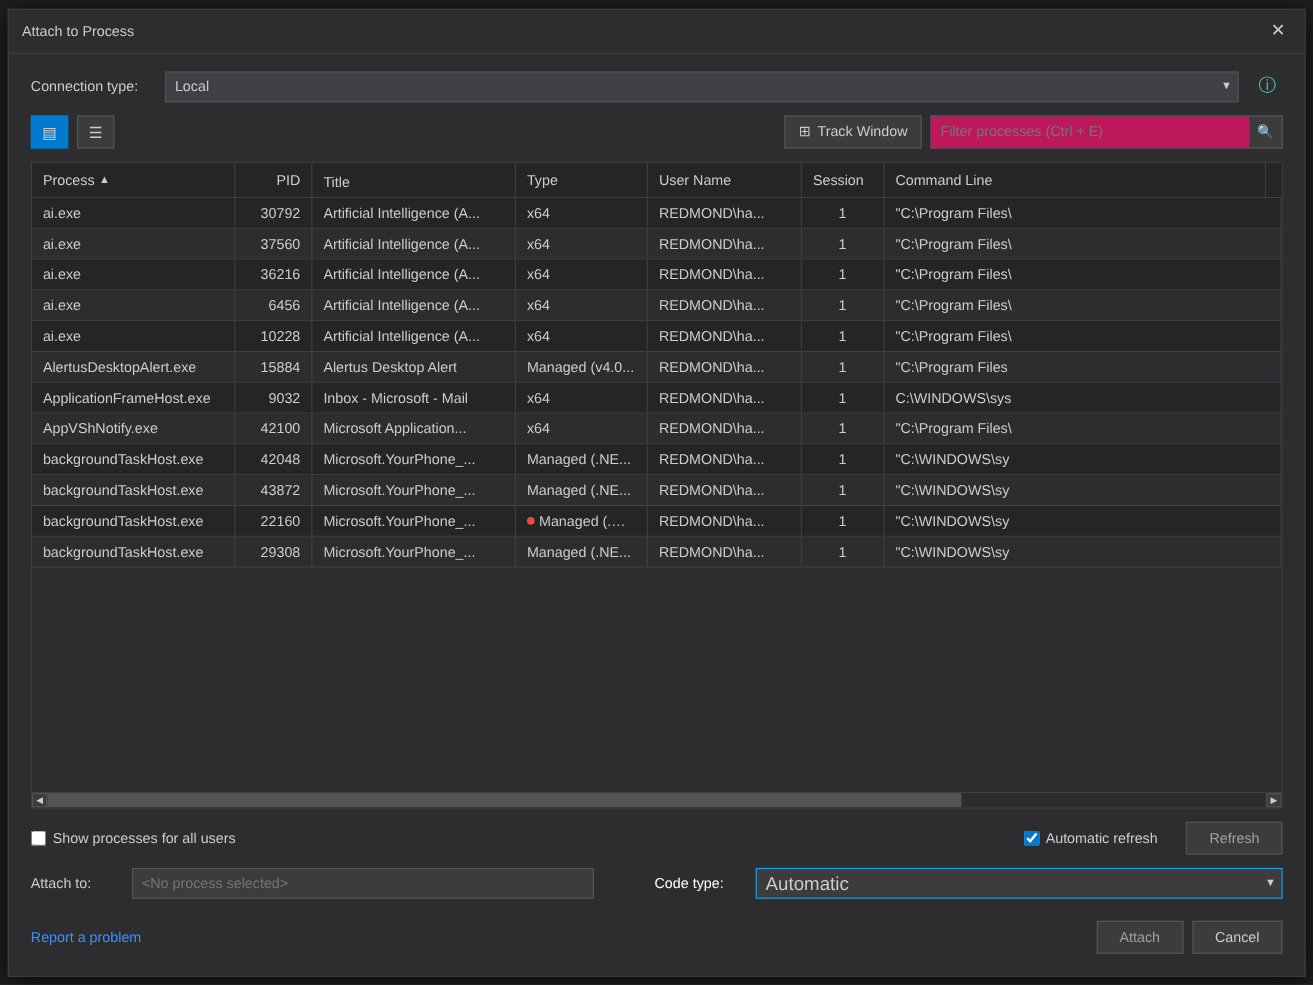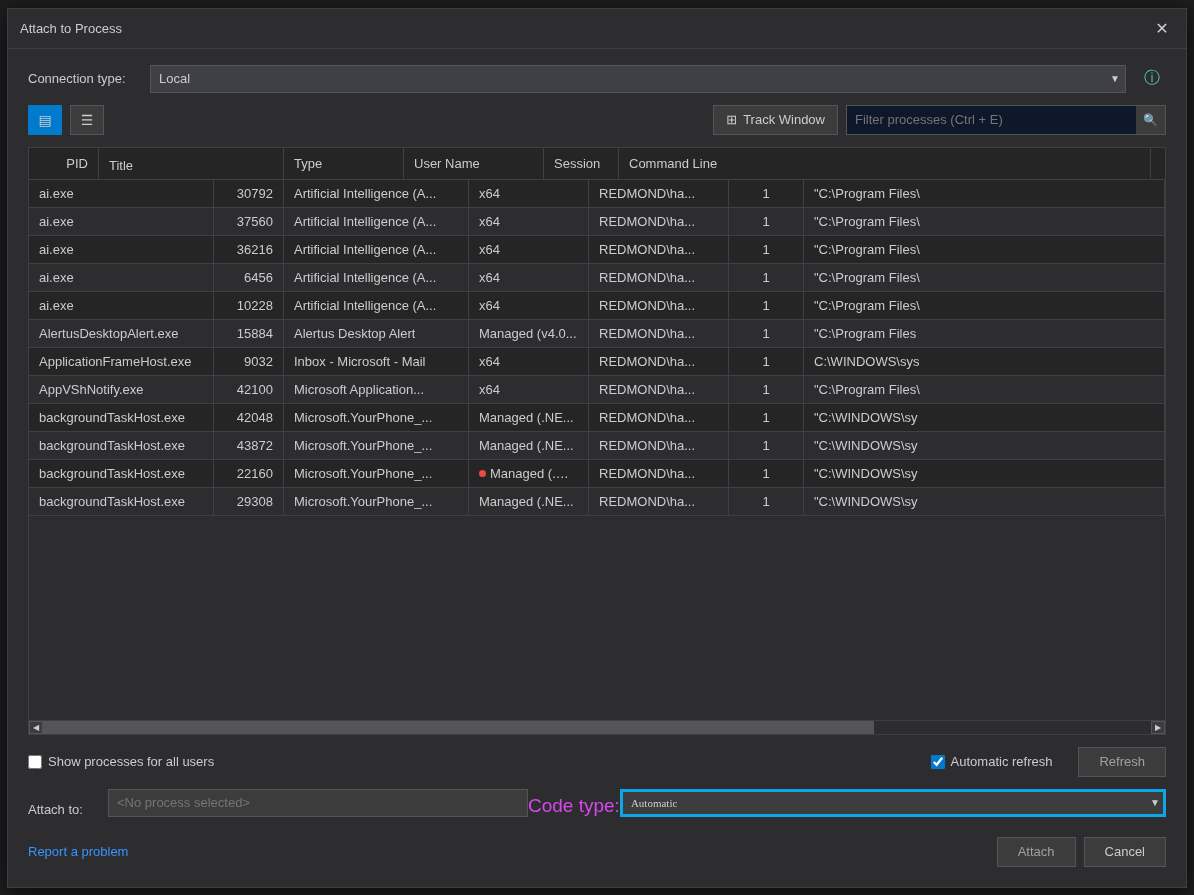--- a/index.html
+++ b/index.html
@@ -140,21 +140,21 @@
     }
     .filter-wrapper {
       position: relative;
       display: flex;
       align-items: center;
       width: 320px;
     }
     .filter-input {
       width: 100%;
       height: 30px;
-      background: #0f172a;
+      background: #be185d;
       border: 1px solid #555558;
       color: #cccccc;
       padding: 4px 32px 4px 8px;
       font-size: 13px;
       font-family: 'Segoe UI', Arial, sans-serif;
     }
     .filter-btn {
       position: absolute;
       right: 0;
       height: 30px;
@@ -326,58 +326,60 @@
       background: #3c3c3c;
       border: 1px solid #555558;
       color: #a0a0a0;
       font-size: 13px;
       font-family: 'Segoe UI', Arial, sans-serif;
       cursor: pointer;
       margin-left: 18px;
     }
     .attach-row {
       display: flex;
-      align-items: flex-end;
+      align-items: center;
+      gap: 12px;
     }
     .attach-label {
       min-width: 80px;
       color: #cccccc;
       font-size: 13px;
     }
     .attach-input {
       flex: 1;
       max-width: 420px;
       height: 28px;
       background: #3c3c3c;
       border: 1px solid #555558;
       color: #a0a0a0;
       padding: 4px 8px;
       font-size: 13px;
       font-family: 'Segoe UI', Arial, sans-serif;
     }
     .code-type-label {
       min-width: 80px;
-      color: #d946ef;
-      font-size: 19px;
+      color: #ffffff;
+      font-size: 13px;
+      margin-left: 43px;
     }
     .code-type-wrapper {
       flex: 1;
       position: relative;
       display: flex;
       align-items: center;
     }
     .code-type-select {
       width: 100%;
       height: 28px;
       background: #3c3c3c;
-      border: 3px solid #0ea5e9;
+      border: 1px solid #0ea5e9;
       color: #cccccc;
       padding: 4px 28px 4px 8px;
-      font-size: 11px;
-      font-family: Liberation Serif, serif;
+      font-size: 17px;
+      font-family: Liberation Sans, sans-serif;
       appearance: none;
       cursor: pointer;
     }
     .footer-row {
       display: flex;
       align-items: center;
       justify-content: space-between;
       padding: 8px 0 4px 0;
     }
     .report-link {
@@ -450,20 +452,24 @@
       <div class="filter-wrapper">
         <input class="filter-input" type="text" placeholder="Filter processes (Ctrl + E)" style="">
         <div class="filter-btn">
           <span>🔍</span>
         </div>
       </div>
     </div>
 
     <div class="process-table">
       <div class="table-header">
+        <div class="th process-col">
+          <span>Process</span>
+          <span class="sort-arrow">▲</span>
+        </div>
         <div class="th pid-col">
           <span>PID</span>
         </div>
         <div class="th title-col">
           <span>Title</span>
         </div>
         <div class="th type-col">
           <span>Type</span>
         </div>
         <div class="th username-col">

